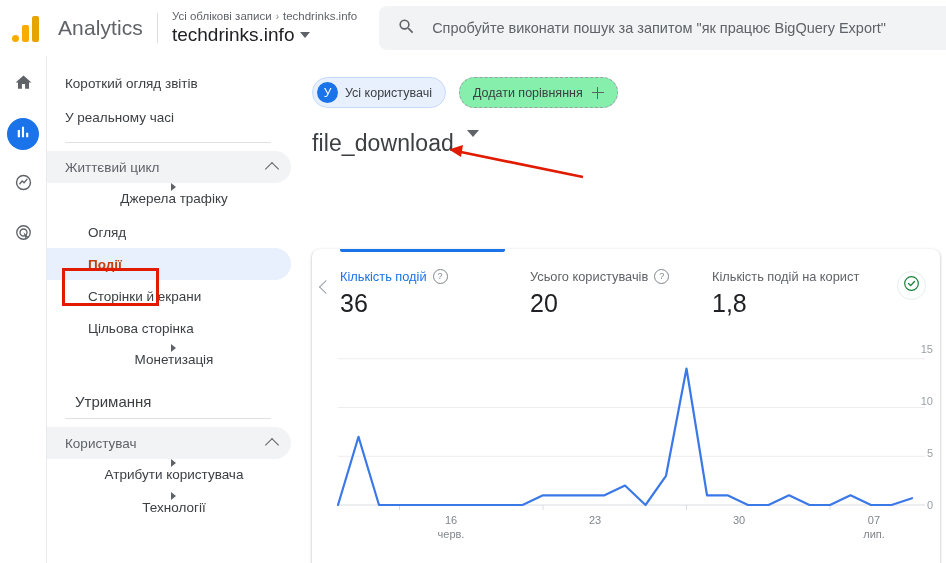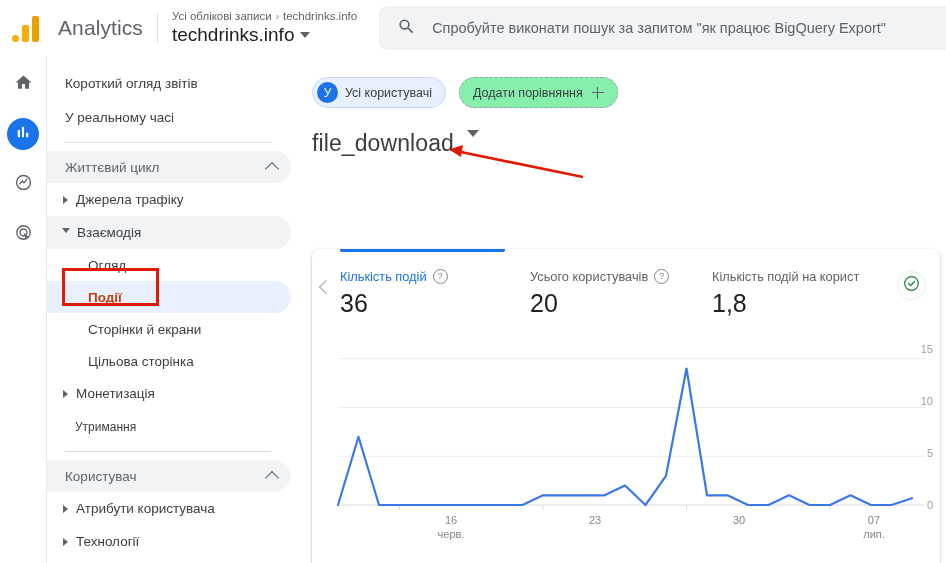--- a/index.html
+++ b/index.html
@@ -125,20 +125,21 @@
     border-left: 1.6px solid #5f6368;
     border-top: 1.6px solid #5f6368;
     transform: rotate(45deg);
     margin-top: 4px;
   }
   .nav-parent {
     height: 33px; display: flex; align-items: center;
     font-size: 13.5px; color: #3c4043;
     padding-left: 10px;
     border-radius: 0 16px 16px 0;
+    flex-direction: column;
   }
   .nav-parent.sel { background: #f1f3f4; }
   .tri {
     width: 0; height: 0; margin-right: 8px; margin-left: 6px;
     border-left: 5px solid #5f6368;
     border-top: 4px solid transparent;
     border-bottom: 4px solid transparent;
     flex: none;
   }
   .tri.open {
@@ -149,22 +150,22 @@
   }
   .nav-sub {
     height: 32px; display: flex; align-items: center;
     font-size: 13.5px; color: #3c4043;
     padding-left: 41px;
     border-radius: 0 16px 16px 0;
     margin-right: 0;
   }
   .nav-sub.active { background: #e8f0fe; color: #c2410c; font-weight: bold; }
   .nav-plain {
-    height: 33px; display: flex; align-items: center;
-    font-size: 12px; color: #3c4043;
+    height: 33px; display: flex; align-items: flex-end;
+    font-size: 15px; color: #3c4043;
     padding-left: 28px;
   }
 
   
   .redbox {
     position: absolute;
     border: 3px solid #e01b00;
     pointer-events: none;
   }
 
@@ -376,24 +377,20 @@
   <div class="nav-group">
     <span>Життєвий цикл</span>
     <span class="chev"></span>
   </div>
 
   <div class="nav-parent">
     <span class="tri"></span>
     <span>Джерела трафіку</span>
   </div>
 
-  <div class="nav-parent sel">
-    <span class="tri open"></span>
-    <span>Взаємодія</span>
-  </div>
 
   <div class="nav-sub">
     <span>Огляд</span>
   </div>
 
   <div class="nav-sub active">
     <span>Події</span>
   </div>
 
   <div class="nav-sub">

